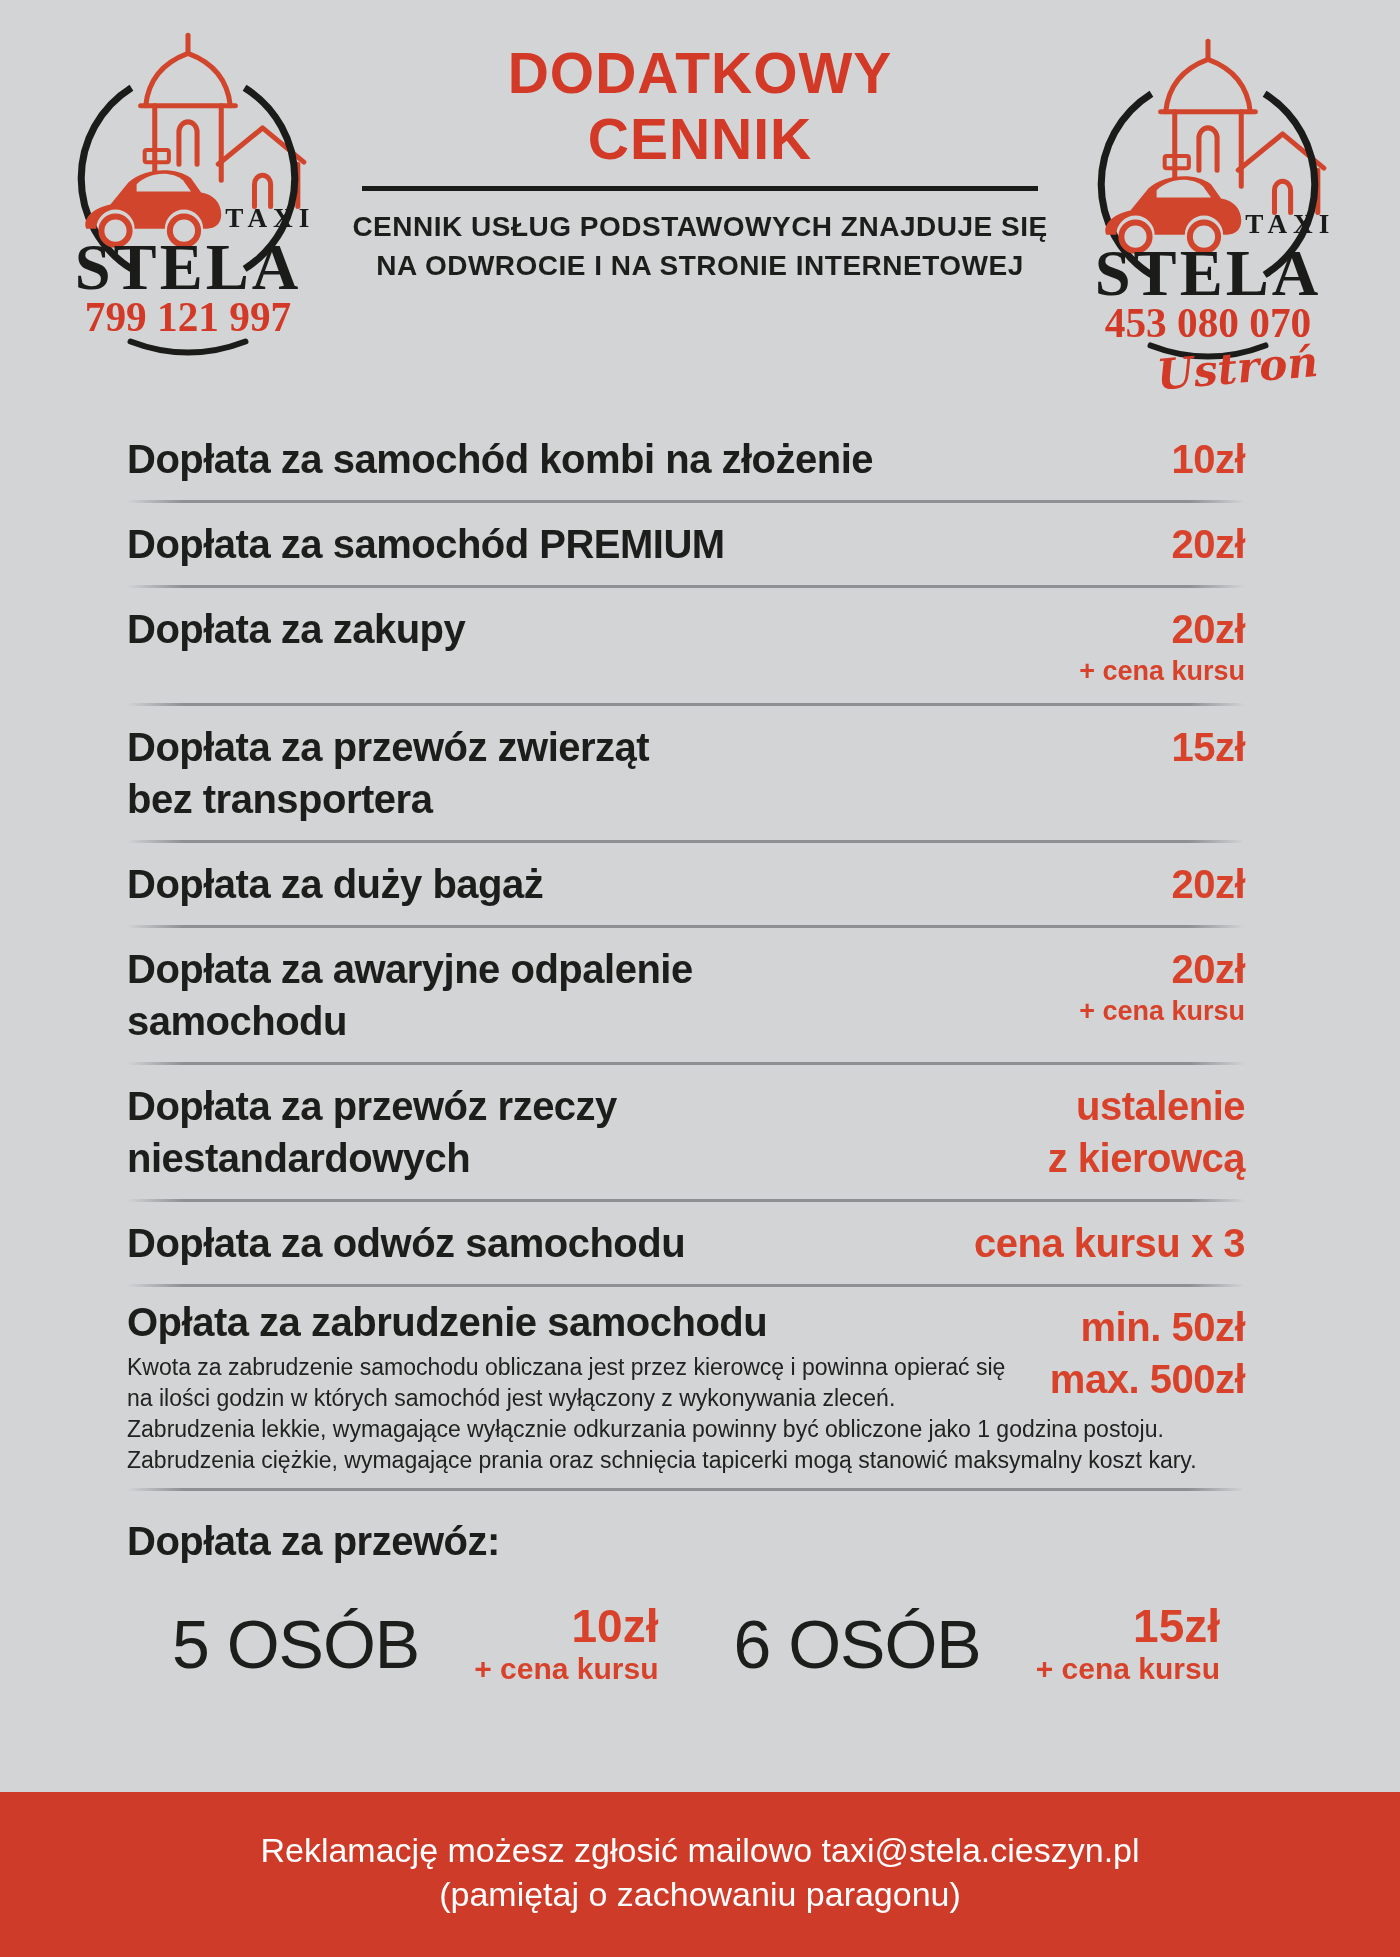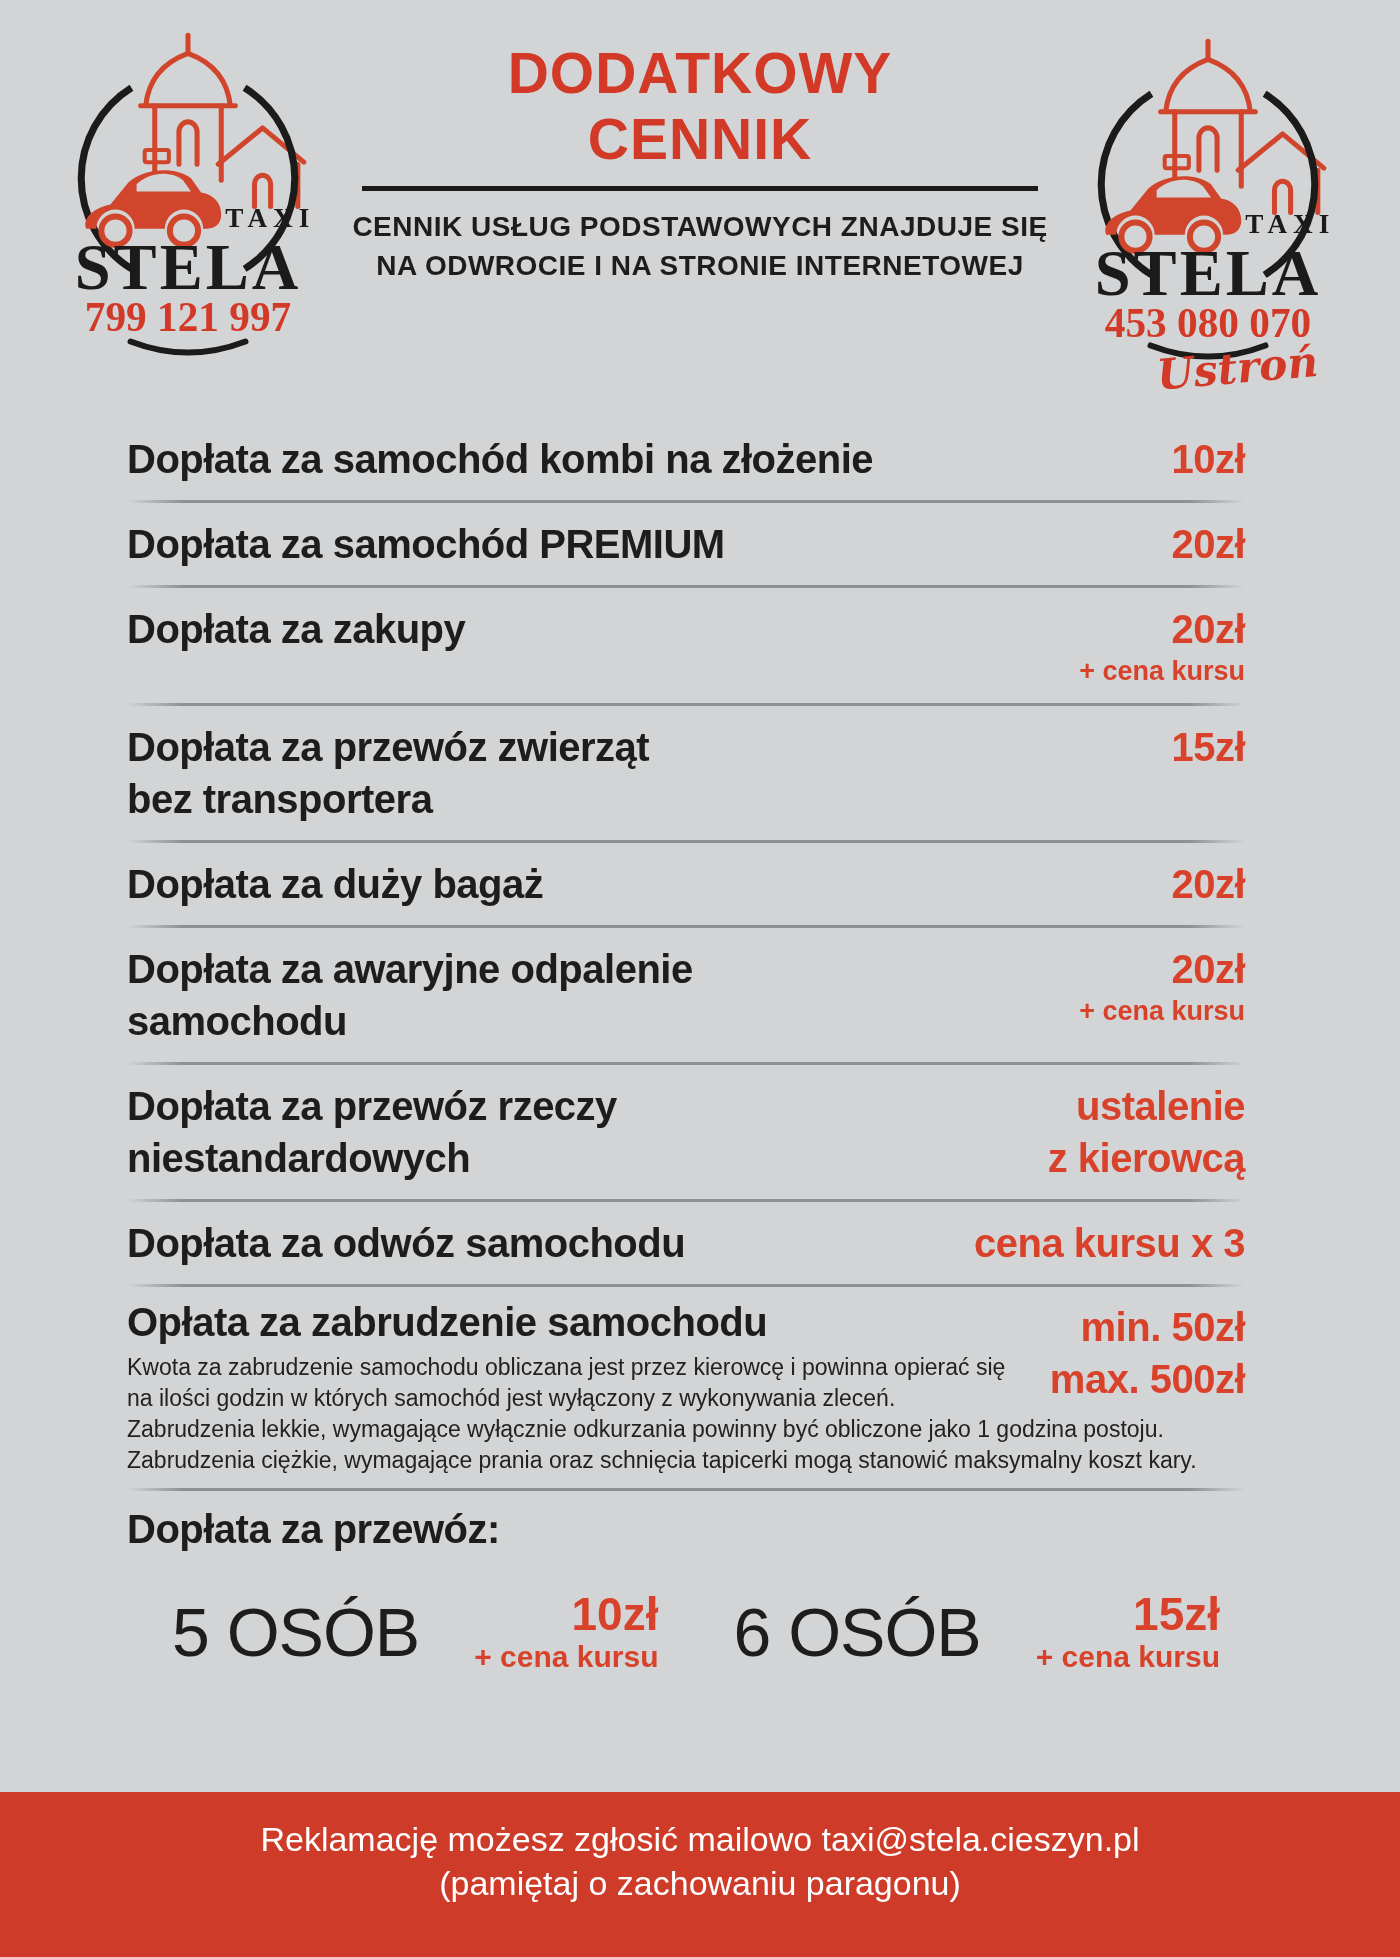--- a/index.html
+++ b/index.html
@@ -34,32 +34,32 @@
   .row-label{font-size:40px;line-height:52px;font-weight:bold;letter-spacing:-0.5px;}
   .row-price{text-align:right;flex-shrink:0;}
   .price-big{font-size:40px;line-height:52px;font-weight:bold;color:#d8422b;letter-spacing:-0.5px;}
   .price-note{font-size:27px;line-height:33px;font-weight:bold;color:#d8422b;}
   
   .soiling{position:relative;padding:9px 0 12px;}
   .soiling-heading{font-size:40px;line-height:52px;font-weight:bold;letter-spacing:-0.5px;}
   .soiling-price{position:absolute;right:0;top:14px;text-align:right;}
   .soiling-notes{margin-top:4px;font-size:23px;line-height:31px;white-space:nowrap;color:#222220;}
   
-  .transport-heading{padding:12px 0 0;font-size:40px;line-height:52px;font-weight:bold;letter-spacing:-0.5px;}
+  .transport-heading{padding:24px 0 0;font-size:40px;line-height:52px;font-weight:bold;letter-spacing:-0.5px;}
   .osoby{display:flex;justify-content:space-between;padding:34px 25px 0 45px;}
   .osoba-group{display:flex;align-items:center;gap:55px;}
   .osoba-label{font-size:68px;font-weight:400;letter-spacing:-1px;color:#1d1d1b;}
   .osoba-price{text-align:right;}
   .osoba-price .big{font-size:46px;line-height:50px;font-weight:bold;color:#d8422b;}
   .osoba-price .note{font-size:30px;line-height:36px;font-weight:bold;color:#d8422b;}
   
   .footer{position:absolute;left:0;bottom:0;width:1400px;height:165px;background:#ce3b28;
           color:#ffffff;text-align:center;}
   .footer-line{font-size:34px;line-height:44px;}
-  .footer-line.first{padding-top:25px;}
+  .footer-line.first{padding-top:36px;}
 </style>
 </head>
 <body>
 
 <div class="poster">
 
   <div class="logo logo-left">
     <svg viewBox="0 0 270 350">
       <g fill="none" stroke="#d0452b" stroke-width="5" stroke-linecap="round" stroke-linejoin="round">
         <line x1="135" y1="6" x2="135" y2="24"></line>

